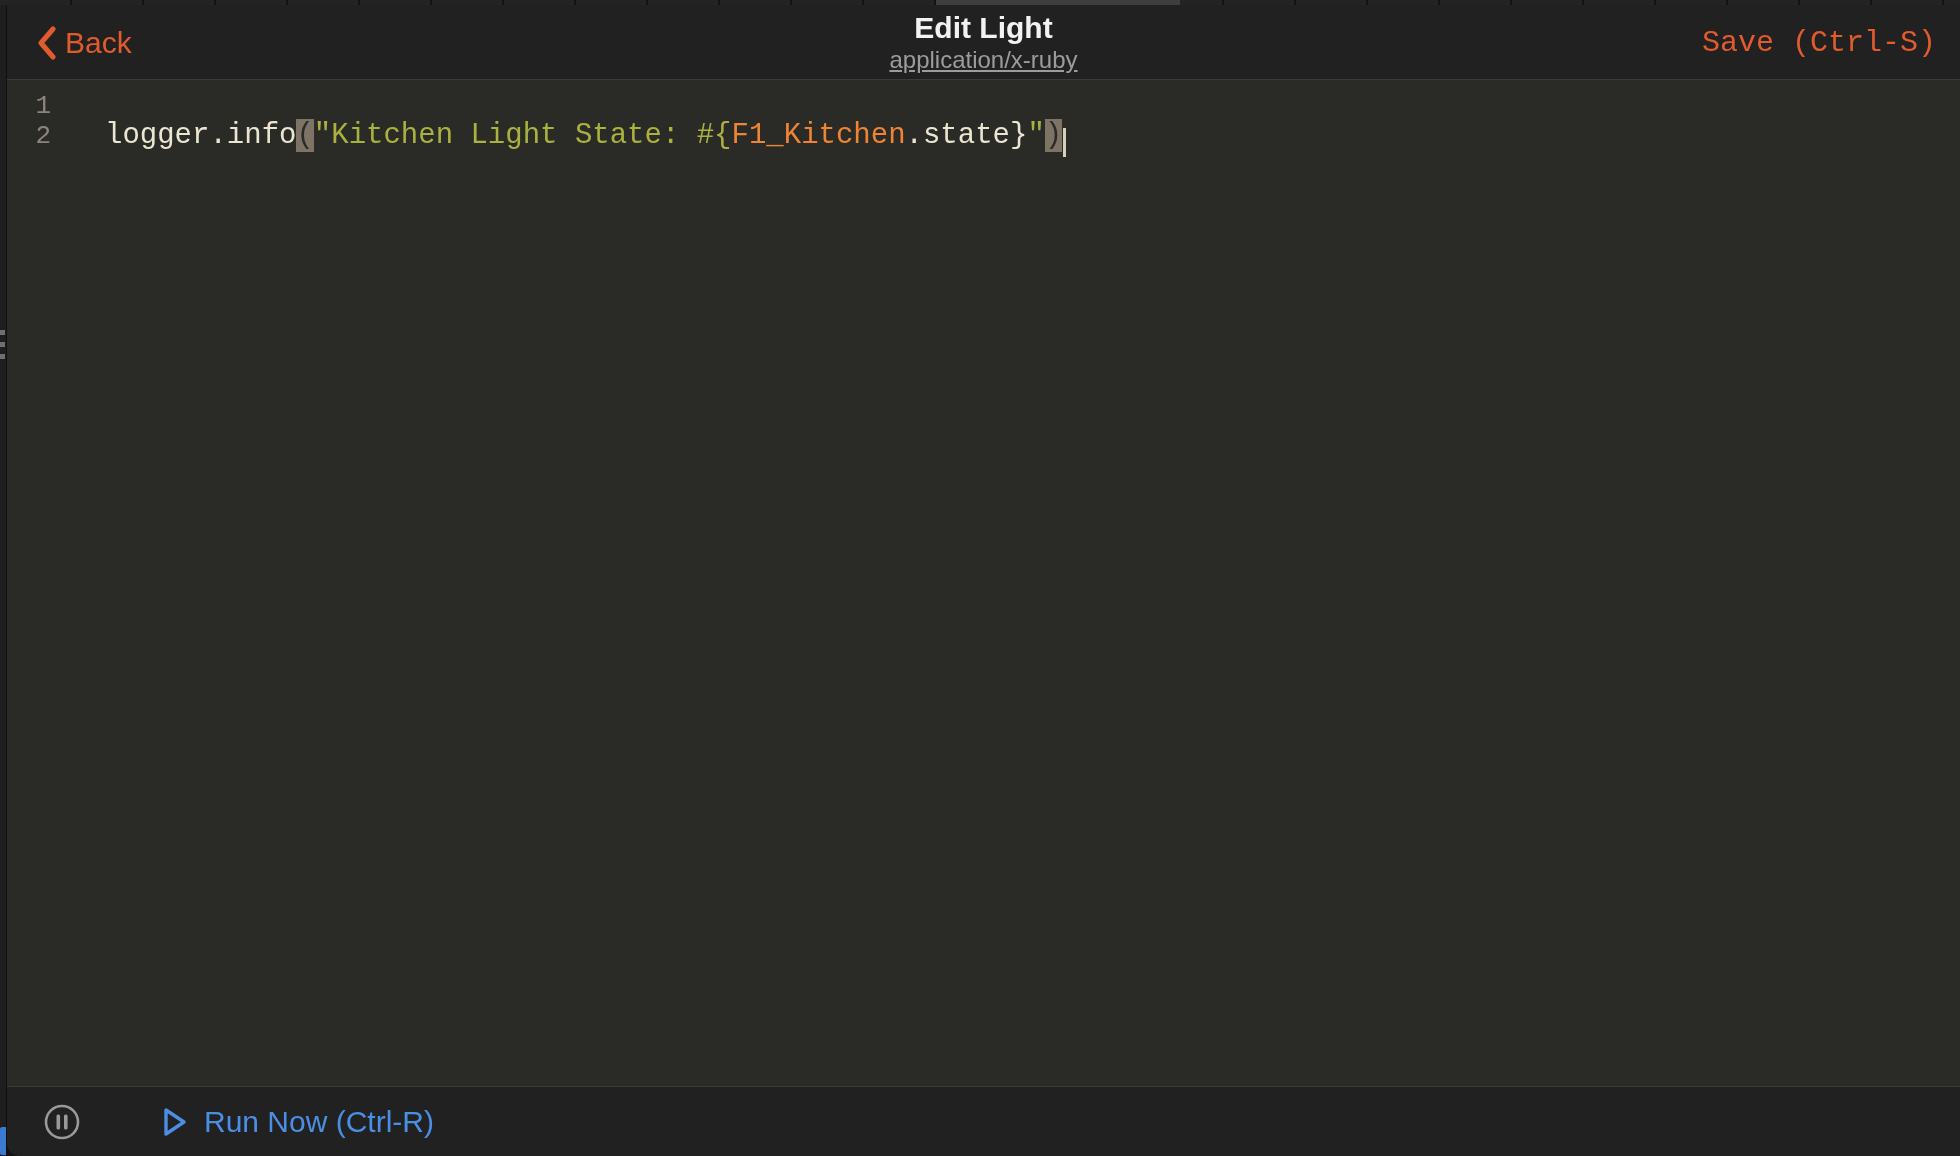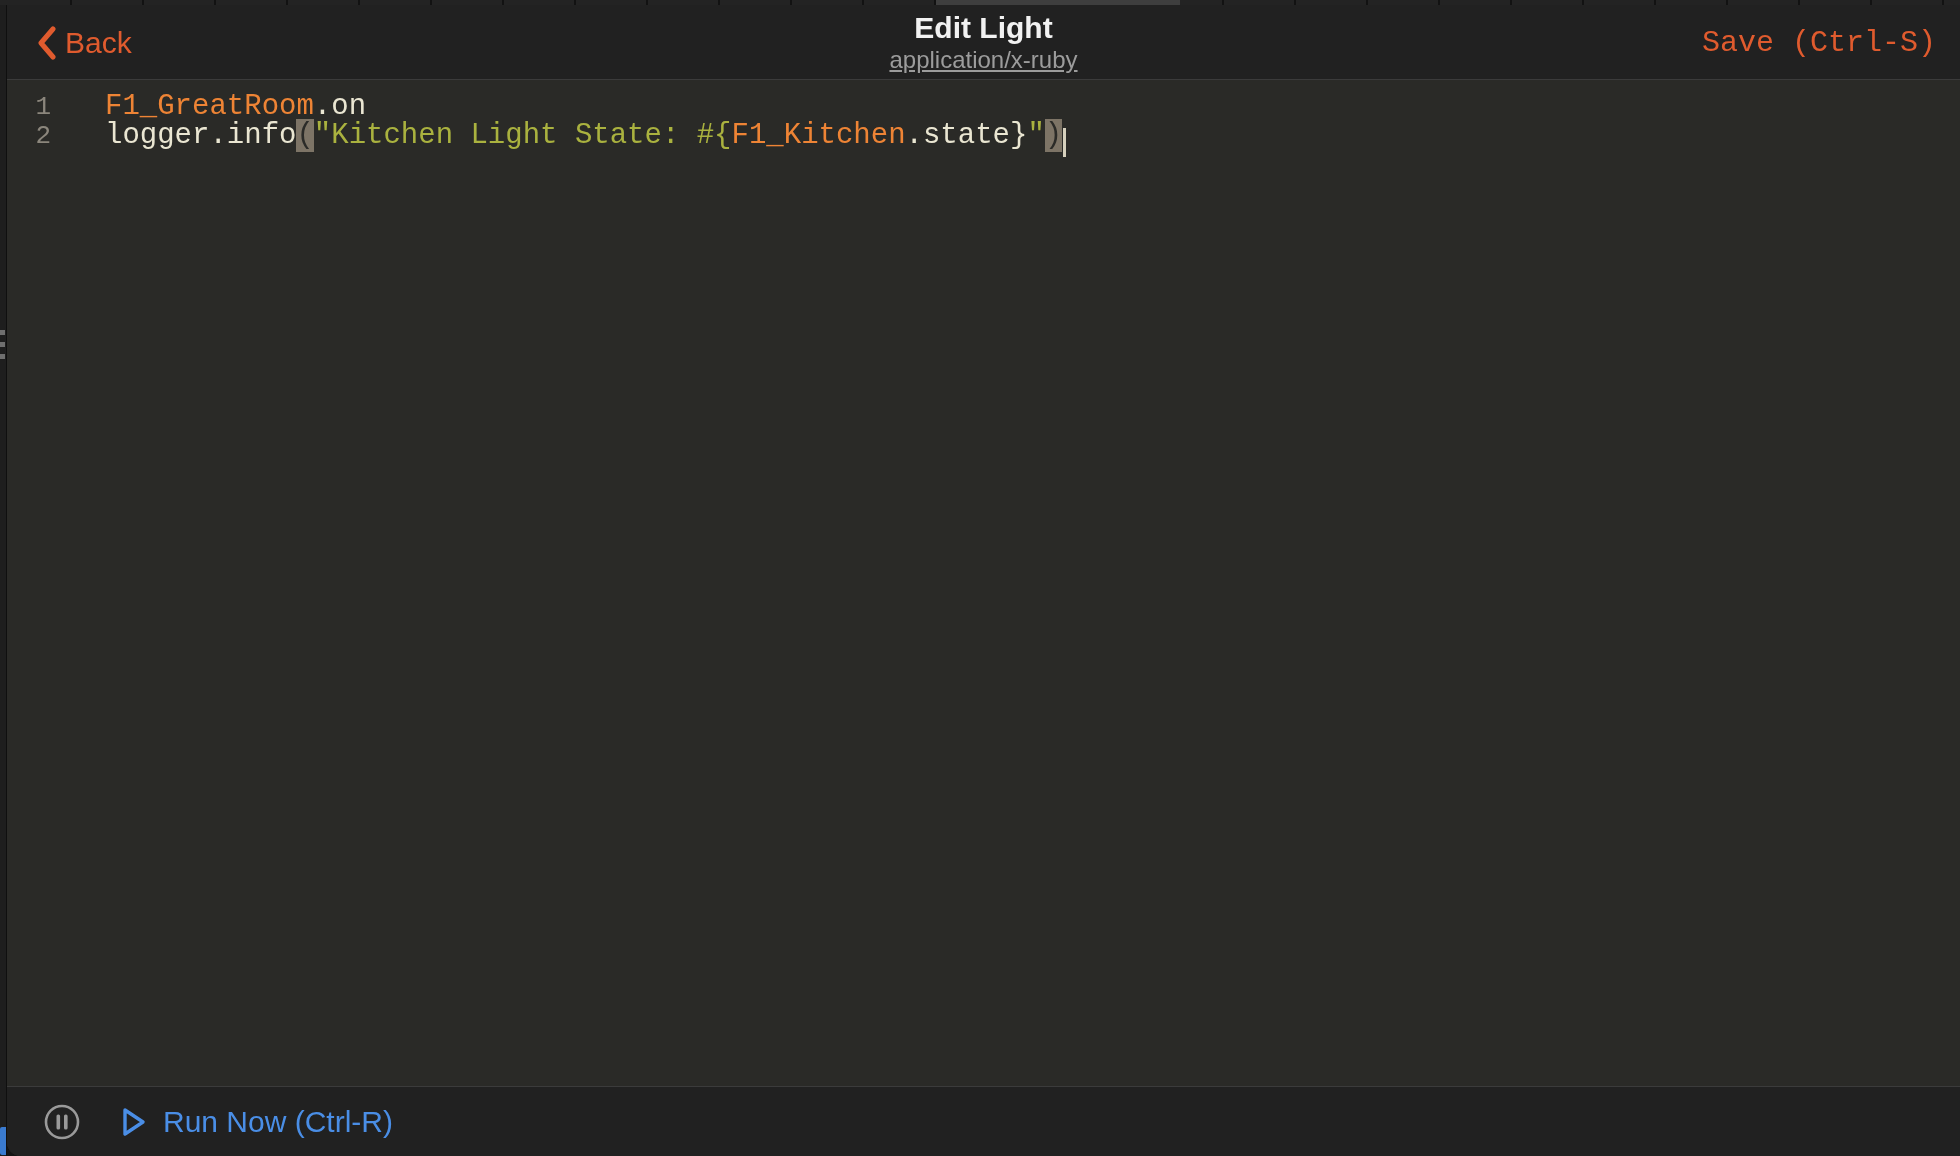--- a/index.html
+++ b/index.html
@@ -46,21 +46,21 @@
   .tok-plain    { color:#eae6d2; }
   .tok-variable { color:#ee8435; }
   .tok-string   { color:#aab23f; }
   .tok-delimiter{ color:#aab23f; }
   .tok-bracket-active { color:#2b2b28; background:#7d7466; }
   .tok-cursor { display:inline-block; width:3px; height:29px; background:#d6d0bd;
                 vertical-align:text-bottom; margin-left:1px; transform:translateY(5px); }
 
   
   .toolbar { flex:0 0 70px; background:#212121; border-top:1px solid #3b3b3b;
-             display:flex; align-items:center; }
+             display:flex; align-items:center;gap:41px; }
   .pause-btn { margin-left:36px; width:38px; height:38px; display:flex; align-items:center;
                justify-content:center; cursor:pointer; }
   .run-btn { margin-left:40px; display:flex; align-items:center; gap:16px; color:#4a8ee6;
              font-size:30px; cursor:pointer; }
   .run-btn svg { display:block; }
 </style>
 </head>
 <body>
 
 <div class="stage">
@@ -88,21 +88,21 @@
       <div class="title-block">
         <div class="title">Edit Light</div>
         <div class="subtitle">application/x-ruby</div>
       </div>
       <div class="save-btn">
         <span>Save (Ctrl-S)</span>
       </div>
     </div>
 
     <div class="editor" id="editor">
-        <div class="code-line"><span class="ln">1</span><span class="code"><span class="tok-variable">F1_GreatRoom</span><span class="tok-plain">.on</span></span></div>
+        <div class="code-line"><span class="ln">1</span></div>
         <div class="code-line"><span class="ln">2</span><span class="code"><span class="tok-plain">logger.info</span><span class="tok-bracket-active">(</span><span class="tok-string">"Kitchen Light State: </span><span class="tok-delimiter">#{</span><span class="tok-variable">F1_Kitchen</span><span class="tok-plain">.state</span><span class="tok-plain">}</span><span class="tok-string">"</span><span class="tok-bracket-active">)</span><span class="tok-cursor"></span></span></div>
       </div>
 
     <div class="toolbar">
       <div class="pause-btn">
         <svg width="38" height="38" viewBox="0 0 38 38">
           <circle cx="19" cy="19" r="16" fill="none" stroke="#9a9a9a" stroke-width="2.6"></circle>
           <rect x="13.5" y="11.5" width="3.6" height="15" rx="1.6" fill="#9a9a9a"></rect>
           <rect x="21" y="11.5" width="3.6" height="15" rx="1.6" fill="#9a9a9a"></rect>
         </svg>

